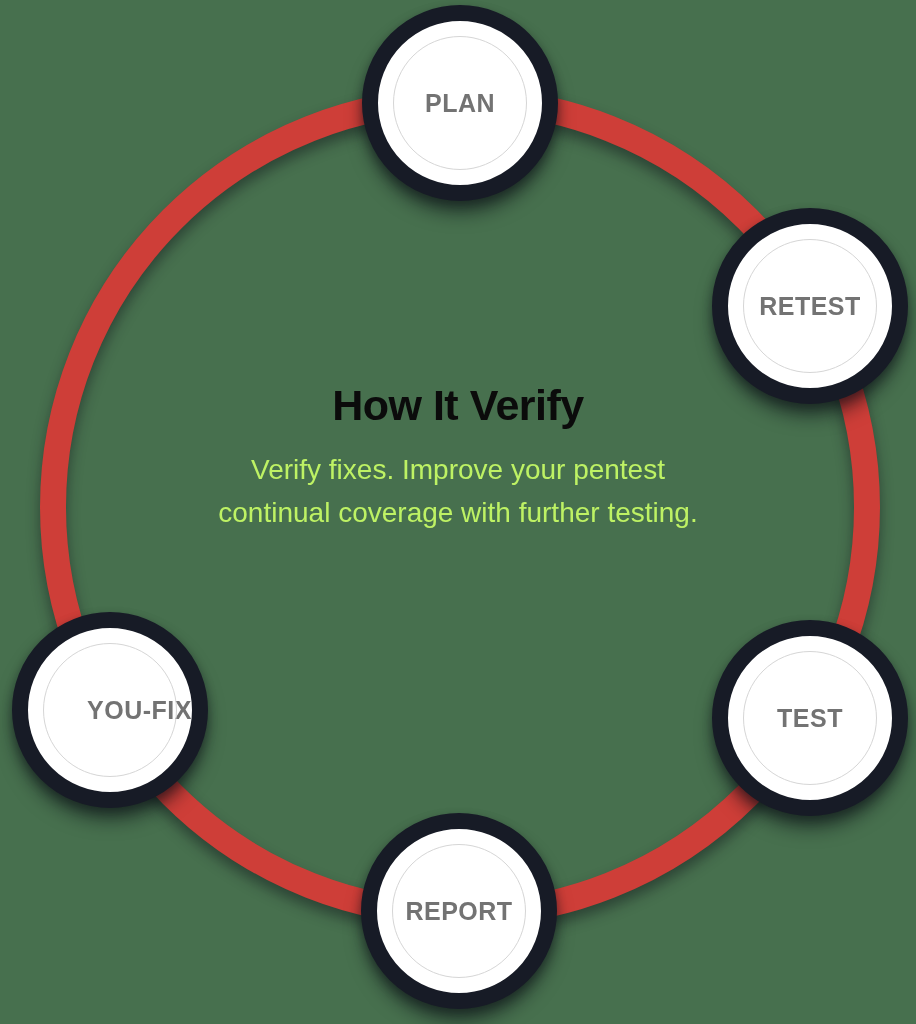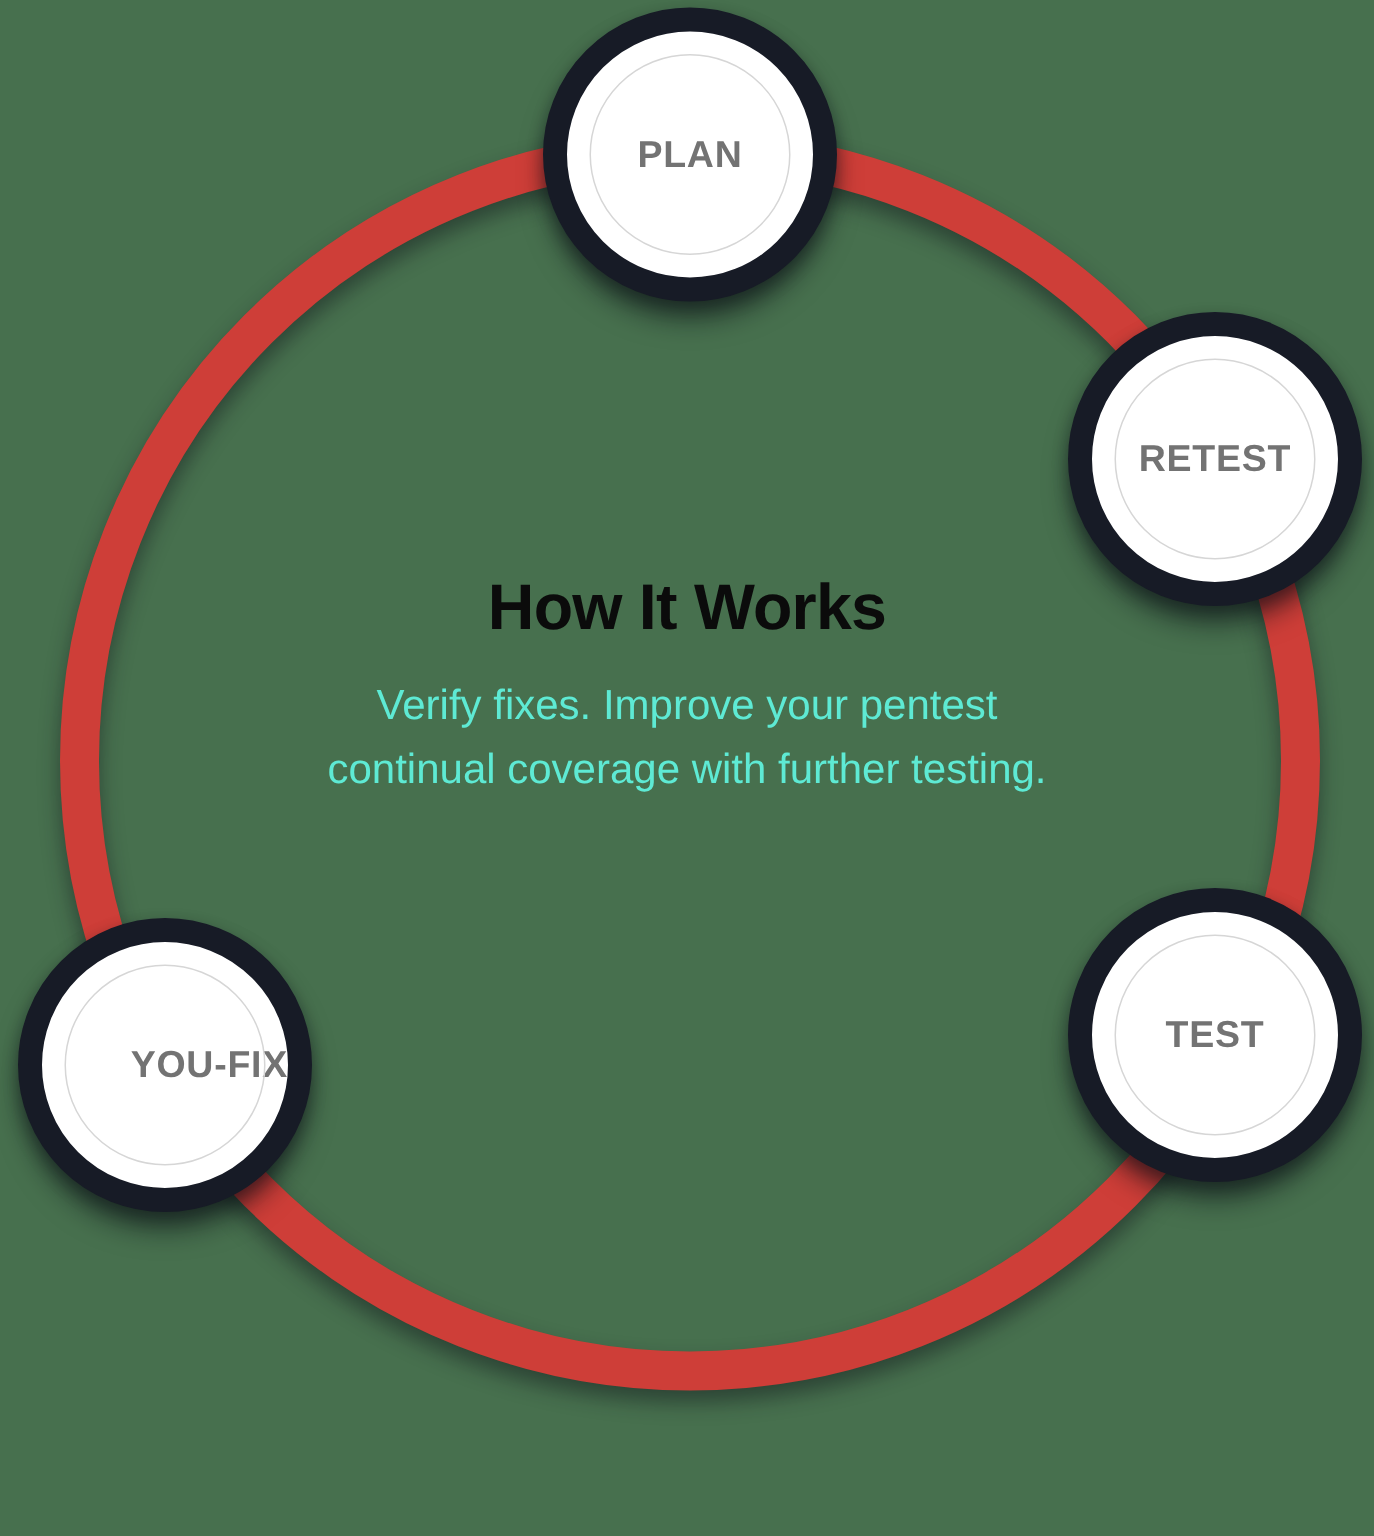--- a/index.html
+++ b/index.html
@@ -56,21 +56,21 @@
     font-size: 25px;
     font-weight: 700;
     letter-spacing: 0.5px;
     color: #737373;
     white-space: nowrap;
   }
 
   
   .pos-plan    { left: 362px; top: 5px;   }
   .pos-scope   { left: 712px; top: 208px; }
-  .pos-test    { left: 712px; top: 592px; align-items: center; }
+  .pos-test    { left: 712px; top: 620px; align-items: center; }
   .pos-report  { left: 361px; top: 813px; }
   .pos-youfix  { left: 12px;  top: 612px; justify-content: flex-end; }
   .pos-retest  { left: 12px;  top: 208px; }
 
   
   .center-copy {
     position: absolute;
     left: 50%;
     top: 383px;
     transform: translateX(-50%);
@@ -83,21 +83,21 @@
     line-height: 1.05;
     font-weight: 700;
     color: #0B0B0B;
     letter-spacing: -0.5px;
   }
   .center-copy p {
     margin: 0;
     font-size: 28px;
     line-height: 43px;
     font-weight: 500;
-    color: #5eead4;
+    color: #bef264;
   }
   .center-copy p span { display: block; }
 </style>
 </head>
 <body>
 
 <div class="stage">
 
   <div class="ring"></div>
 
@@ -106,27 +106,30 @@
   </div>
 
   <div class="node pos-scope">
     <span class="label">RETEST</span>
   </div>
 
   <div class="node pos-test">
     <span class="label">TEST</span>
   </div>
 
+  <div class="node pos-report">
+    <span class="label">REPORT</span>
+  </div>
 
   <div class="node pos-youfix">
     <span class="label">YOU-FIX</span>
   </div>
 
 
   <div class="center-copy">
-    <h1>How It Works</h1>
+    <h1>How It Verify</h1>
     <p>
       <span>Verify fixes. Improve your pentest</span>
       <span>continual coverage with further testing.</span>
     </p>
   </div>
 
 </div>
 
 </body></html>

